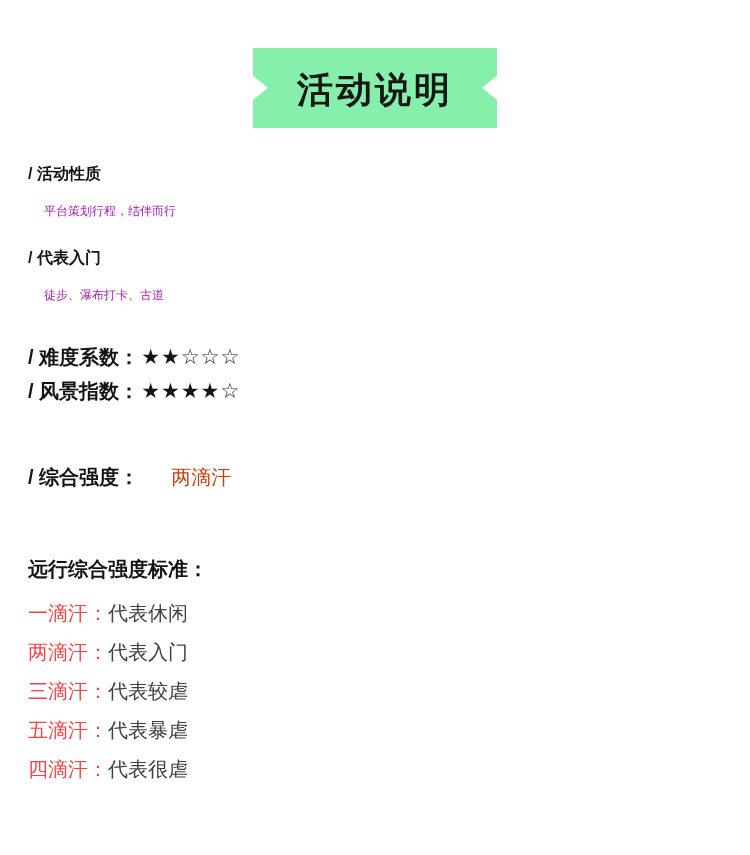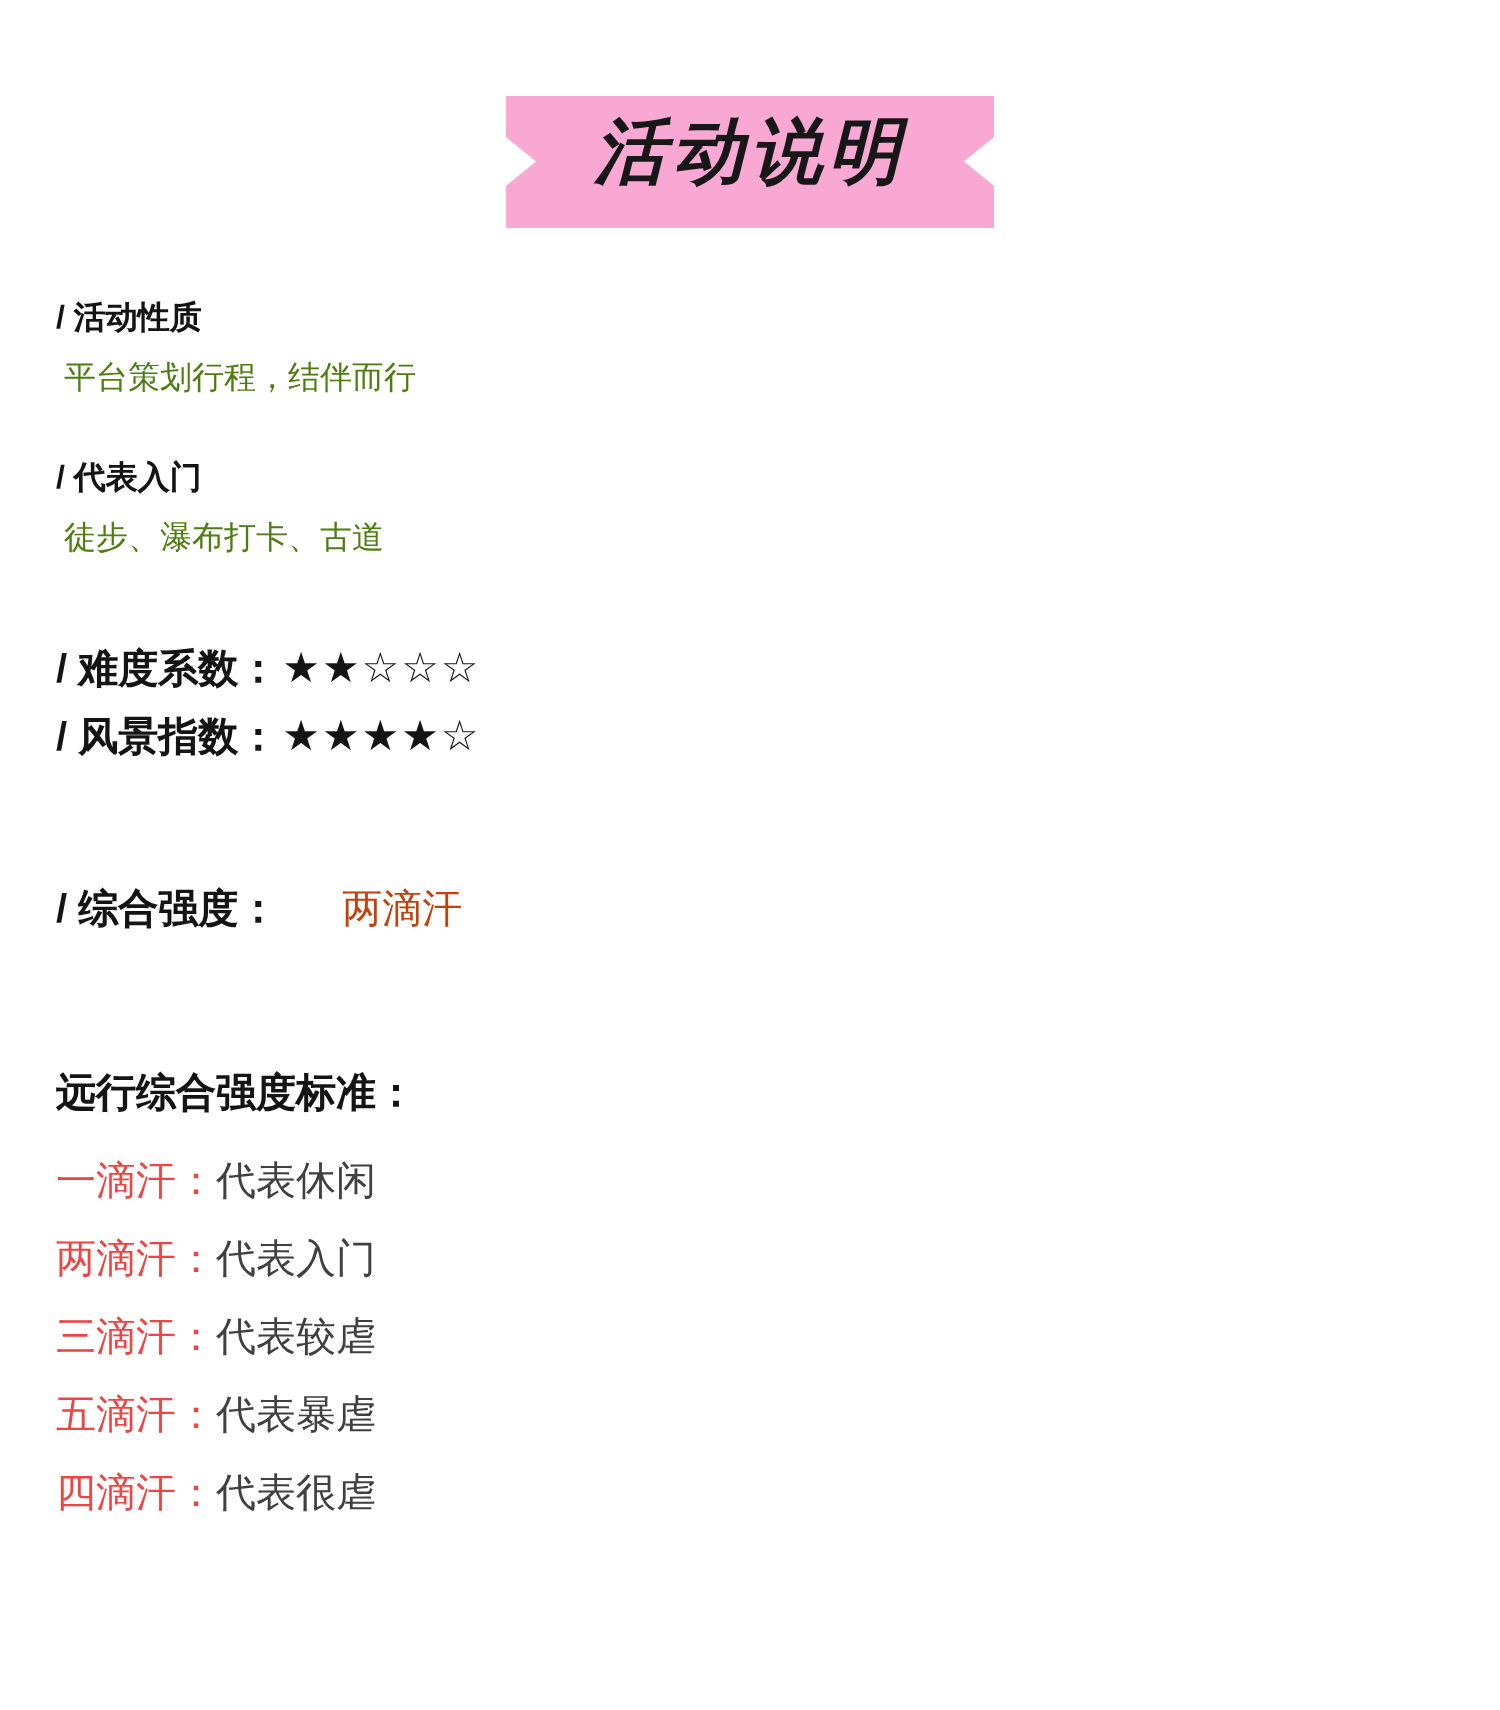--- a/index.html
+++ b/index.html
@@ -17,24 +17,23 @@
   }
 
   
   .banner-wrap {
     padding-top: 48px;
     display: flex;
     justify-content: center;
   }
   .banner {
     position: relative;
-    background: #f9a8d4;
-    padding: 8px 44px 18px 44px;
+    background: #86efac;
+    padding: 22px 44px 18px 44px;
     display: inline-block;
-    font-style: italic;
   }
   
   .banner::before,
   .banner::after {
     content: "";
     position: absolute;
     top: 50%;
     width: 16px;
     height: 26px;
     background: #ffffff;
@@ -65,24 +64,24 @@
     margin-bottom: 26px;
   }
   .section-heading {
     font-size: 16px;
     font-weight: bold;
     color: #141414;
     line-height: 1.5;
     margin: 0 0 6px 0;
   }
   .section-body {
-    font-size: 16px;
-    color: #4d7c0f;
-    line-height: 1.5;
-    margin: 4px;
+    font-size: 12px;
+    color: #a21caf;
+    line-height: 1.5;
+    margin: 16px;
   }
 
   .rating-row {
     font-size: 20px;
     font-weight: bold;
     color: #141414;
     line-height: 1.62;
     margin: 0;
     display: flex;
     align-items: baseline;

